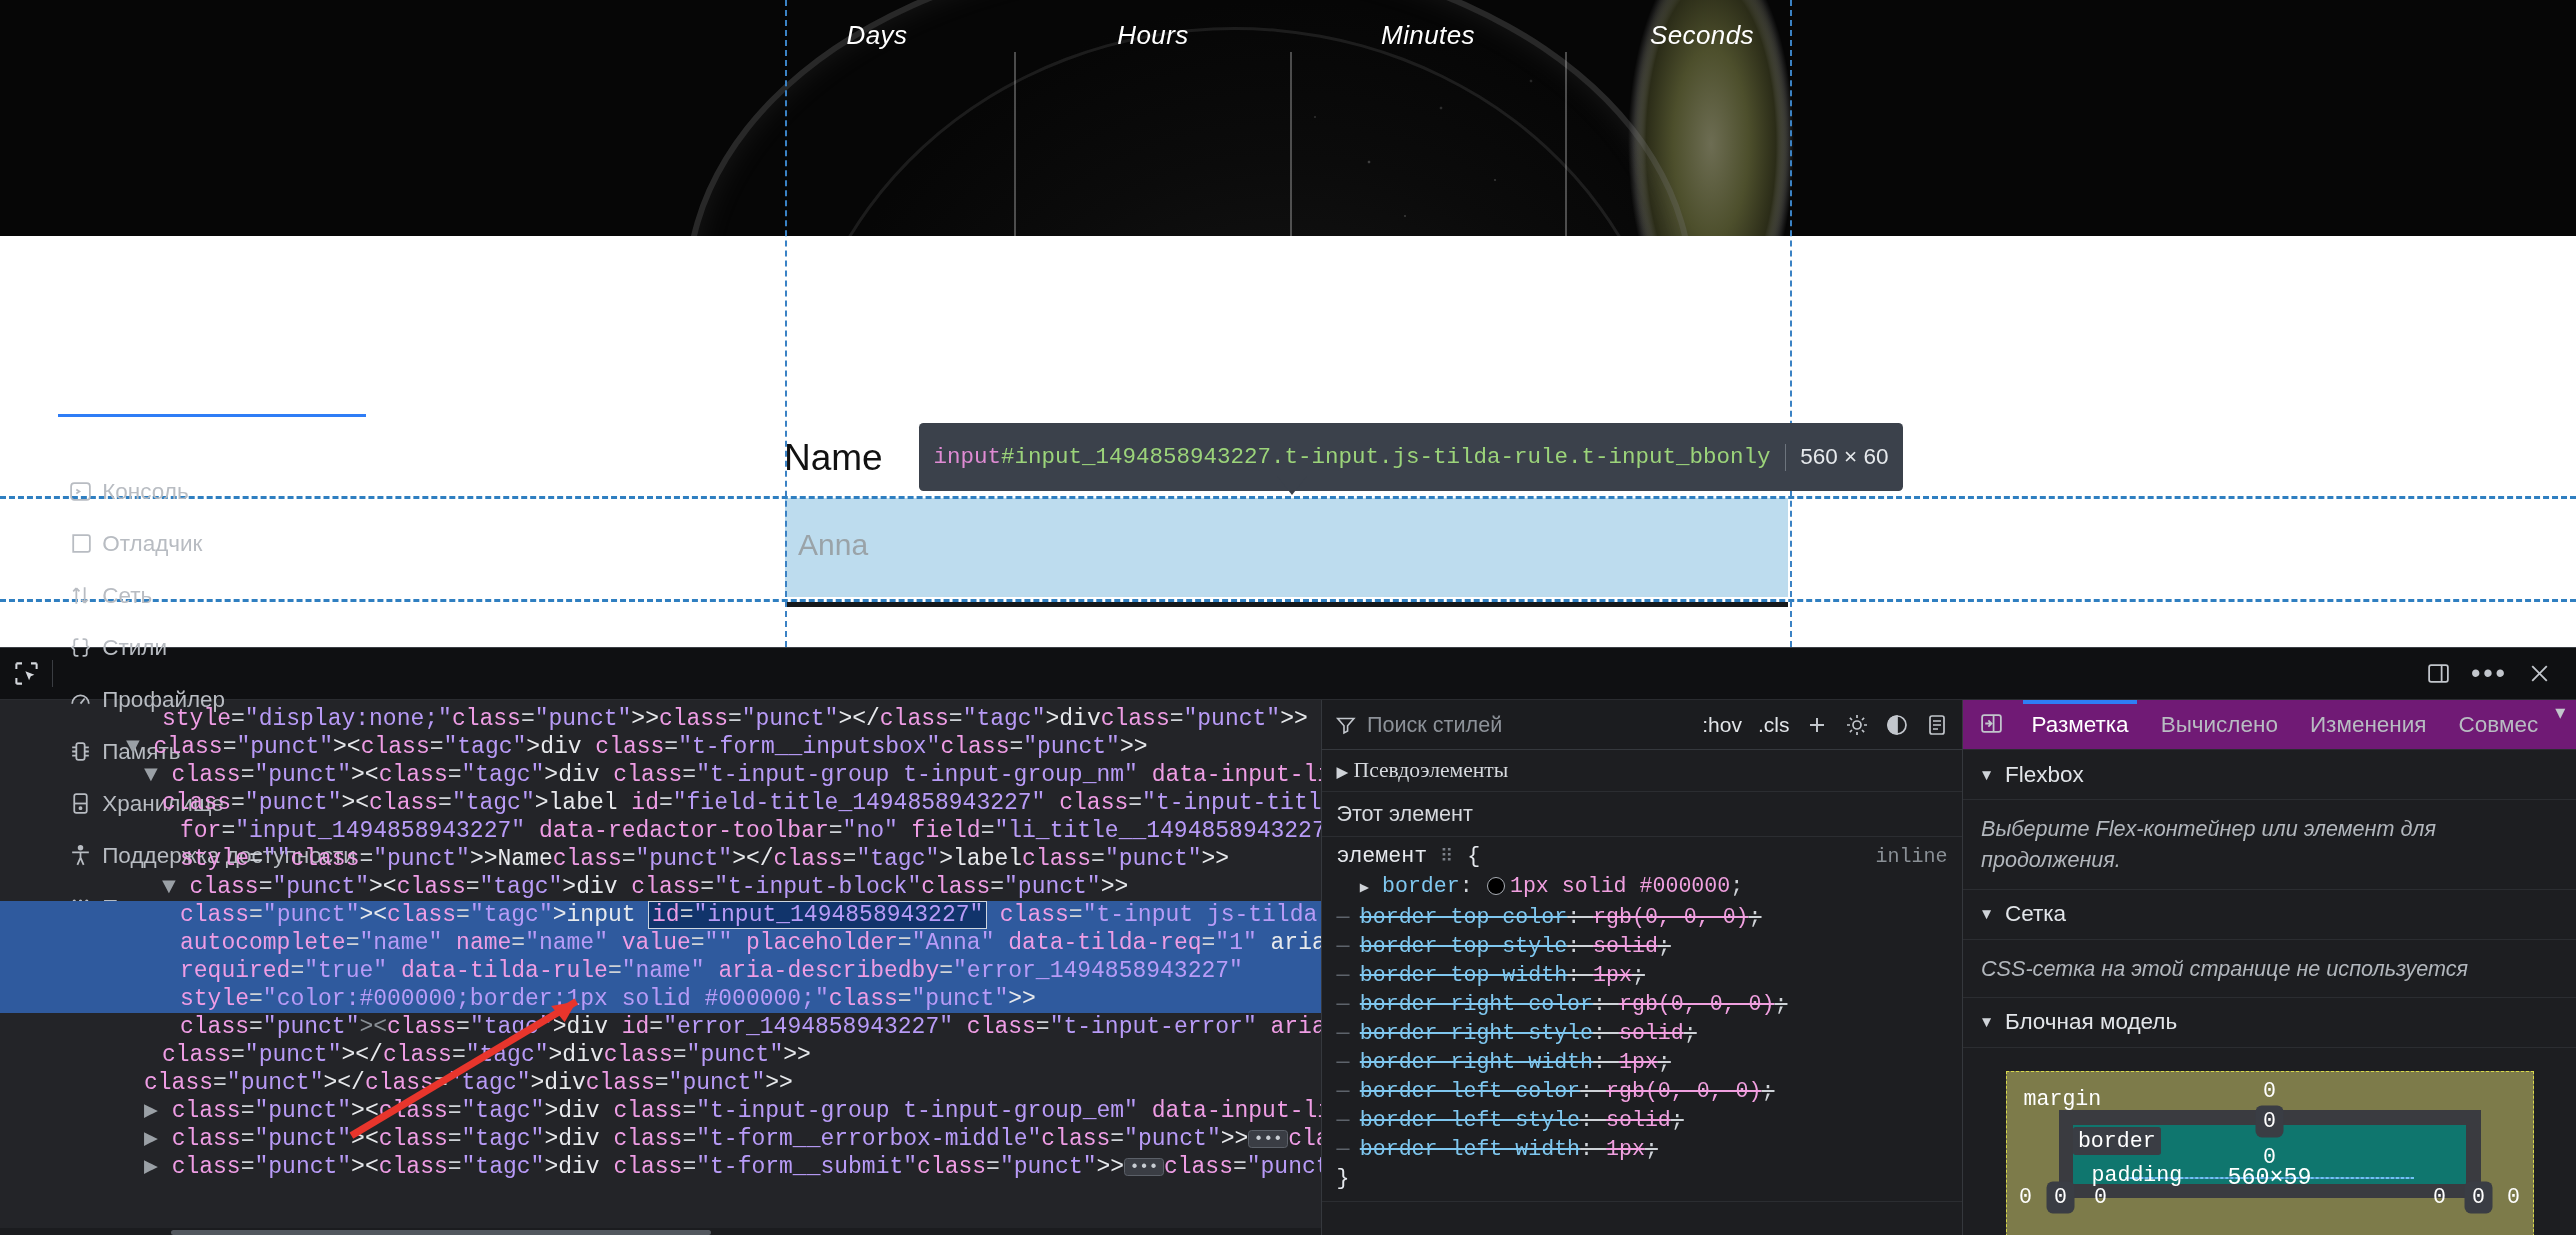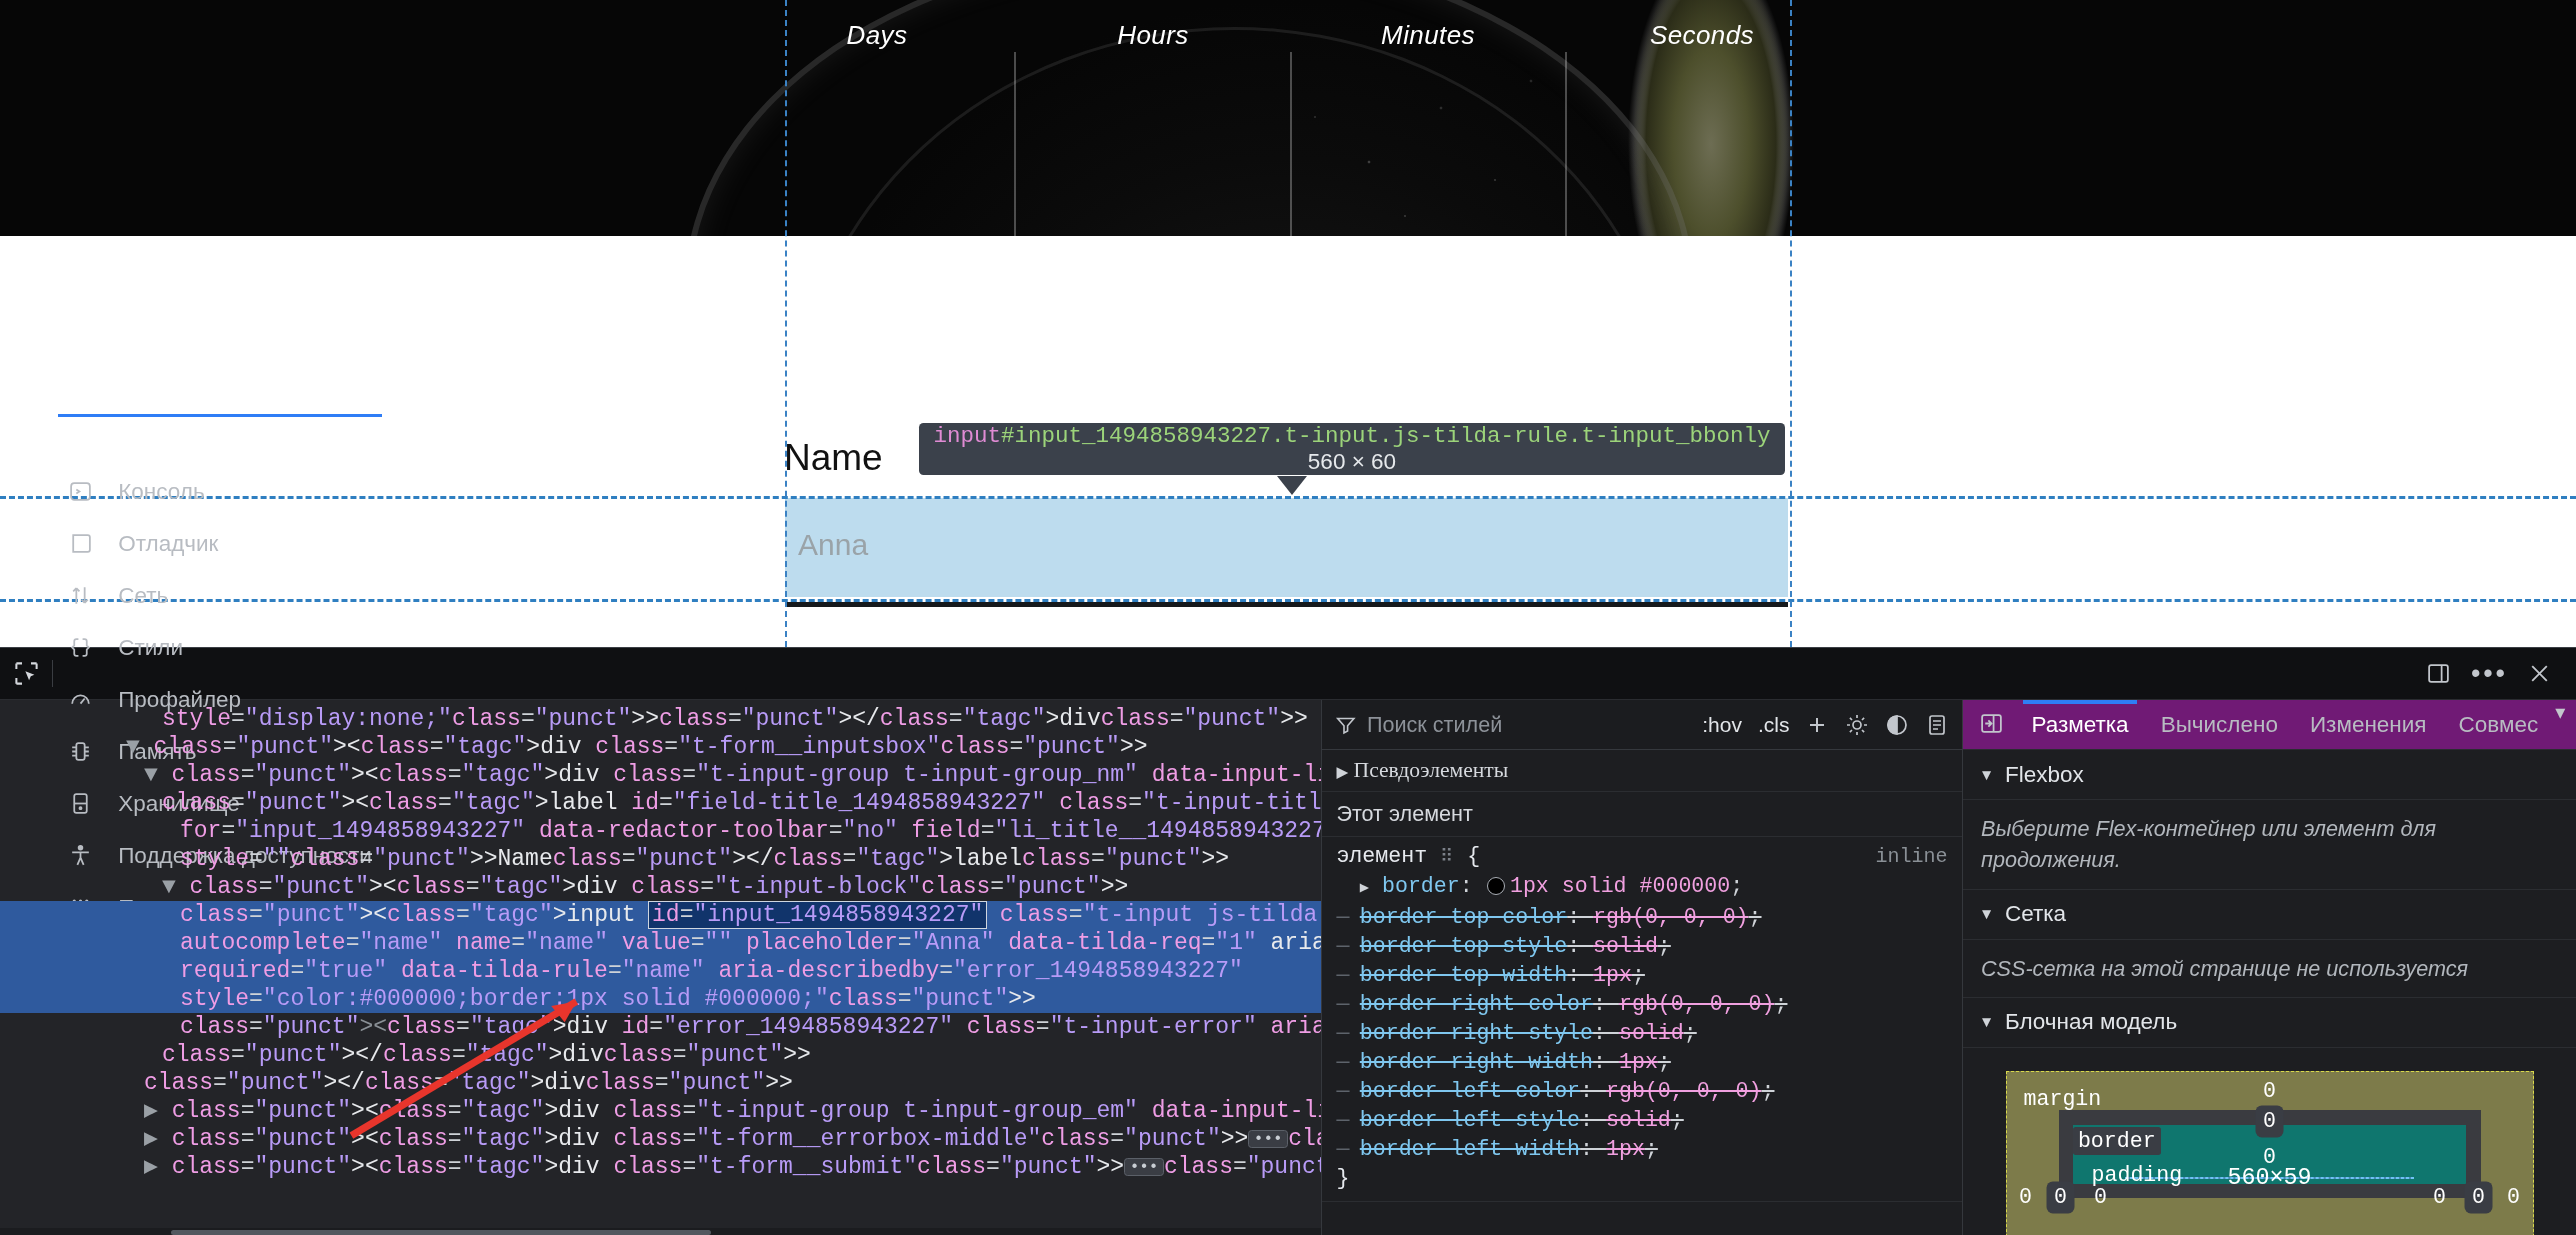--- a/index.html
+++ b/index.html
@@ -54,39 +54,39 @@
   #input-placeholder { position:absolute; left:798px; top:528px; font-size:30px; color:#9aa3a8;
     font-family:"Liberation Sans", sans-serif; }
   #input-underline { position:absolute; left:785px; top:602px; width:1003px; height:4.5px; background:#16191c; }
 
   .guide-h { position:absolute; left:0; width:2576px; height:0;
     border-top:3.6px dashed #2f7fc1; }
   .guide-v { position:absolute; top:0; width:0; height:647px;
     border-left:2.7px dashed #3b82c4; }
 
   
-  #tooltip { position:absolute; left:919px; top:423px; height:52px; display:flex; align-items:center;
-    background:#3b414b; border-radius:4.5px; padding:0 14.4px; white-space:nowrap;flex-direction:column; }
+  #tooltip { position:absolute; left:919px; top:423px; height:68px; display:flex; align-items:center;
+    background:#3b414b; border-radius:4.5px; padding:0 14.4px; white-space:nowrap; }
   #tooltip .sel { font-family:"Liberation Mono", monospace; font-size:22.5px; }
   #tooltip .sel .tag { color:#e08bd4; }
   #tooltip .sel .rest { color:#9cd47a; }
   #tooltip .divider { width:0.9px; height:27px; background:#6d747d; margin:0 14.4px; }
   #tooltip .dims { color:#e6e9ec; font-size:22.5px; font-family:"Liberation Sans", sans-serif; }
   #tooltip-arrow { position:absolute; left:1277px; top:476px; width:0; height:0;
     border-left:15.3px solid transparent; border-right:15.3px solid transparent; border-top:19px solid #3b414b; }
 
   
   #devtools { position:absolute; left:0; top:647px; width:2576px; height:589px;
     background:#18191c; color:#e8eaed; border-top:0.9px solid #3b3f45; }
 
   #dt-toolbar { position:relative; height:52px; background:#0f1012; display:flex; align-items:center;
     border-bottom:0.9px solid #2a2c30; }
   .dt-picker { width:52px; height:52px; display:flex; align-items:center; justify-content:center; }
   .dt-sep { width:0.9px; height:27px; background:#3a3d42; }
-  .dt-tab { height:52px; display:flex; align-items:center; gap:25px; padding:0 15.3px; cursor:default;
+  .dt-tab { height:52px; display:flex; align-items:center; gap:9px; padding:0 15.3px; cursor:default;
     color:#b8bcc2; font-size:22.5px; position:relative; white-space:nowrap; }
   .dt-tab.active { color:#ffffff; }
   .dt-tab.active::before { content:""; position:absolute; left:5.4px; right:5.4px; top:0; height:3.6px; background:#2f7df6; }
   .dt-right { margin-left:auto; display:flex; align-items:center; gap:3.6px; padding-right:12.6px; }
   .dt-icobtn { width:47px; height:47px; display:flex; align-items:center; justify-content:center; }
 
   #dt-body { display:flex; height:537px; }
 
   
   #pane-html { width:1322px; border-right:0.9px solid #35383d; display:flex; flex-direction:column; background:#232428; }

